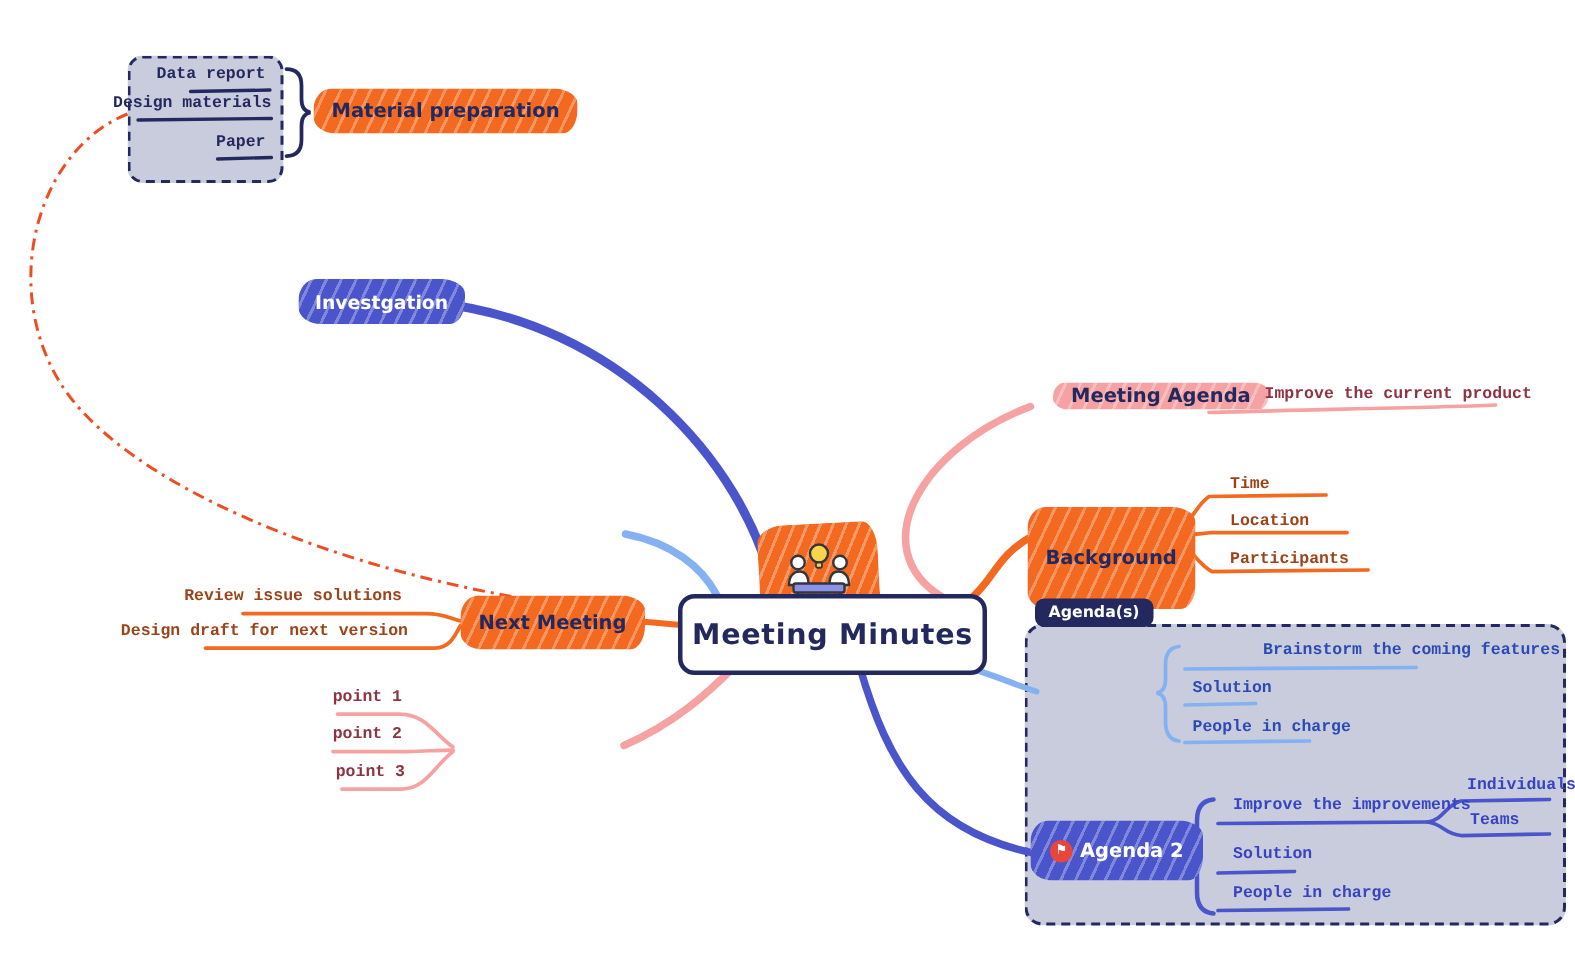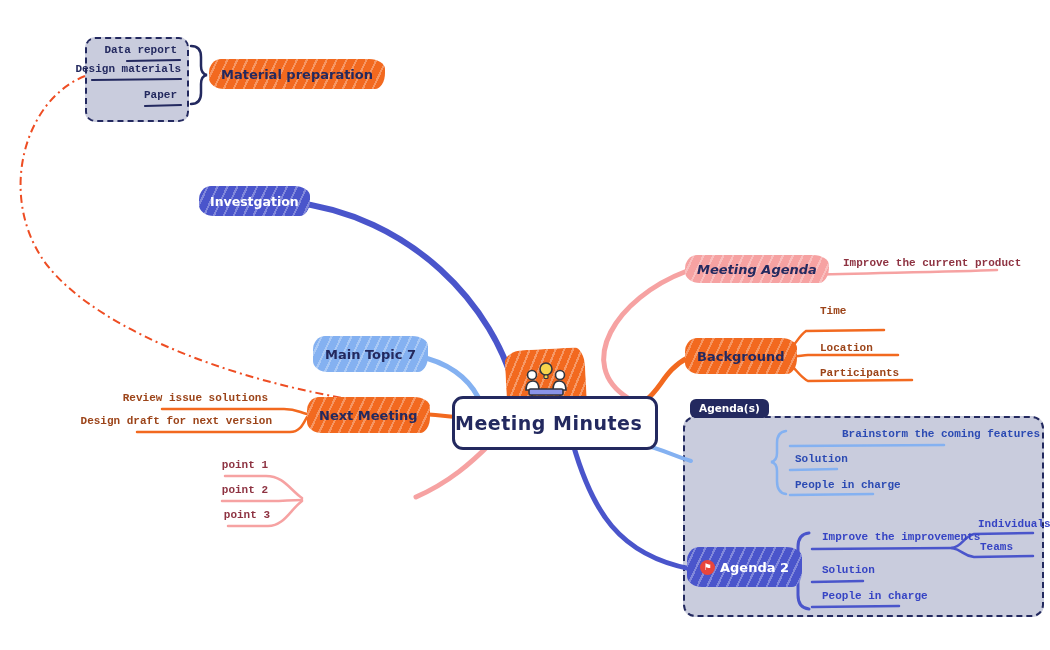--- a/index.html
+++ b/index.html
@@ -34,21 +34,21 @@
   .c-navy{color:#23295f;}
   .ra{text-align:right;}
 
   .groupbox{background:#c9ccdd;border:2px dashed #23295f;}
   .grouptab{background:#23295f;color:#fff;font-size:10.5px;font-weight:bold;
             padding:3px 9px 4px;border-radius:6px;}
 
   #central-box{
     left:452px;top:396px;width:200px;height:48px;
     background:#fff;border:3.5px solid #23295f;border-radius:11px;
-    display:flex;align-items:center;justify-content:flex-start;
+    display:flex;align-items:center;justify-content:center;
     font-size:19px;font-weight:bold;color:#23295f;letter-spacing:.5px;
   }
   .patch{
     left:506px;top:349px;width:80px;height:70px;
     background-color:#f2691f;
     background-image:repeating-linear-gradient(115deg,rgba(255,255,255,0) 0 6px,rgba(255,255,255,.32) 6px 8px);
     border-radius:18px 10px 22px 12px / 12px 20px 10px 18px;
     transform:rotate(-3deg);
   }
   #center-icon{left:521px;top:360px;}
@@ -124,23 +124,20 @@
   <div class="childlabel c-navy ra" style="right:869px;top:63px;">Design materials</div>
   <div class="childlabel c-navy ra" style="right:873px;top:89px;">Paper</div>
   <div class="node scribble indigo" style="left:199px;top:186px;height:30px;padding:0 11px;font-size:12.5px;">
     <span>Investgation</span>
   </div>
 
   <div class="node scribble orange" style="left:209px;top:59px;height:30px;padding:0 12px;">
     <span>Material preparation</span>
   </div>
 
-  <div class="node scribble lblue" style="left:313px;top:336px;height:36px;padding:0 12px;">
-    <span>Main Topic 7</span>
-  </div>
 
   <div class="node scribble orange" style="left:307px;top:397px;height:36px;padding:0 12px;">
     <span>Next Meeting</span>
   </div>
   <div class="childlabel c-orange ra" style="right:782px;top:392px;">Review issue solutions</div>
   <div class="childlabel c-orange ra" style="right:778px;top:415px;">Design draft for next version</div>
 
   <div class="childlabel c-pink ra" style="right:782px;top:459px;">point 1</div>
   <div class="childlabel c-pink ra" style="right:782px;top:484px;">point 2</div>
   <div class="childlabel c-pink ra" style="right:780px;top:509px;">point 3</div>
@@ -153,29 +150,29 @@
     <circle cx="39" cy="15" r="4.5" fill="#fff" stroke="#33363f" stroke-width="1.6"></circle>
     <path d="M 5,30 C 5,23 9,21 12,21 C 16,21 18,24 18,30 Z" fill="#fff" stroke="#33363f" stroke-width="1.6"></path>
     <path d="M 45,30 C 45,23 41,21 38,21 C 34,21 32,24 32,30 Z" fill="#fff" stroke="#33363f" stroke-width="1.6"></path>
     <rect x="8" y="29" width="34" height="6" rx="1.5" fill="#8a93e8" stroke="#33363f" stroke-width="1.6"></rect>
     <path d="M 11,35 L 11,39 M 39,35 L 39,39" stroke="#33363f" stroke-width="1.6"></path>
   </svg>
   <div id="central-box">
     <span>Meeting Minutes</span>
   </div>
 
-  <div class="node scribble pink" style="left:685px;top:255px;height:28px;padding:0 12px;font-style:italic;">
+  <div class="node scribble pink" style="left:702px;top:255px;height:18px;padding:0 12px;">
     <span>Meeting Agenda</span>
   </div>
   <div class="childlabel c-pink" style="left:843px;top:257px;">Improve the current product</div>
 
-  <div class="node scribble orange" style="left:685px;top:338px;height:36px;padding:0 12px;">
+  <div class="node scribble orange" style="left:685px;top:338px;height:36px;padding:16px 12px;">
     <span>Background</span>
   </div>
-  <div class="childlabel c-orange" style="left:820px;top:305px;">Time</div>
+  <div class="childlabel c-orange" style="left:820px;top:317px;">Time</div>
   <div class="childlabel c-orange" style="left:820px;top:342px;">Location</div>
   <div class="childlabel c-orange" style="left:820px;top:367px;">Participants</div>
 
   <div class="grouptab" style="left:690px;top:399px;">Agenda(s)</div>
 
   <div class="childlabel c-blue" style="left:795px;top:428px;margin-left:47px;">Brainstorm the coming features</div>
   <div class="childlabel c-blue" style="left:795px;top:453px;">Solution</div>
   <div class="childlabel c-blue" style="left:795px;top:479px;">People in charge</div>
 
   <div class="node scribble indigo" style="left:687px;top:547px;height:40px;padding:0 13px;">

